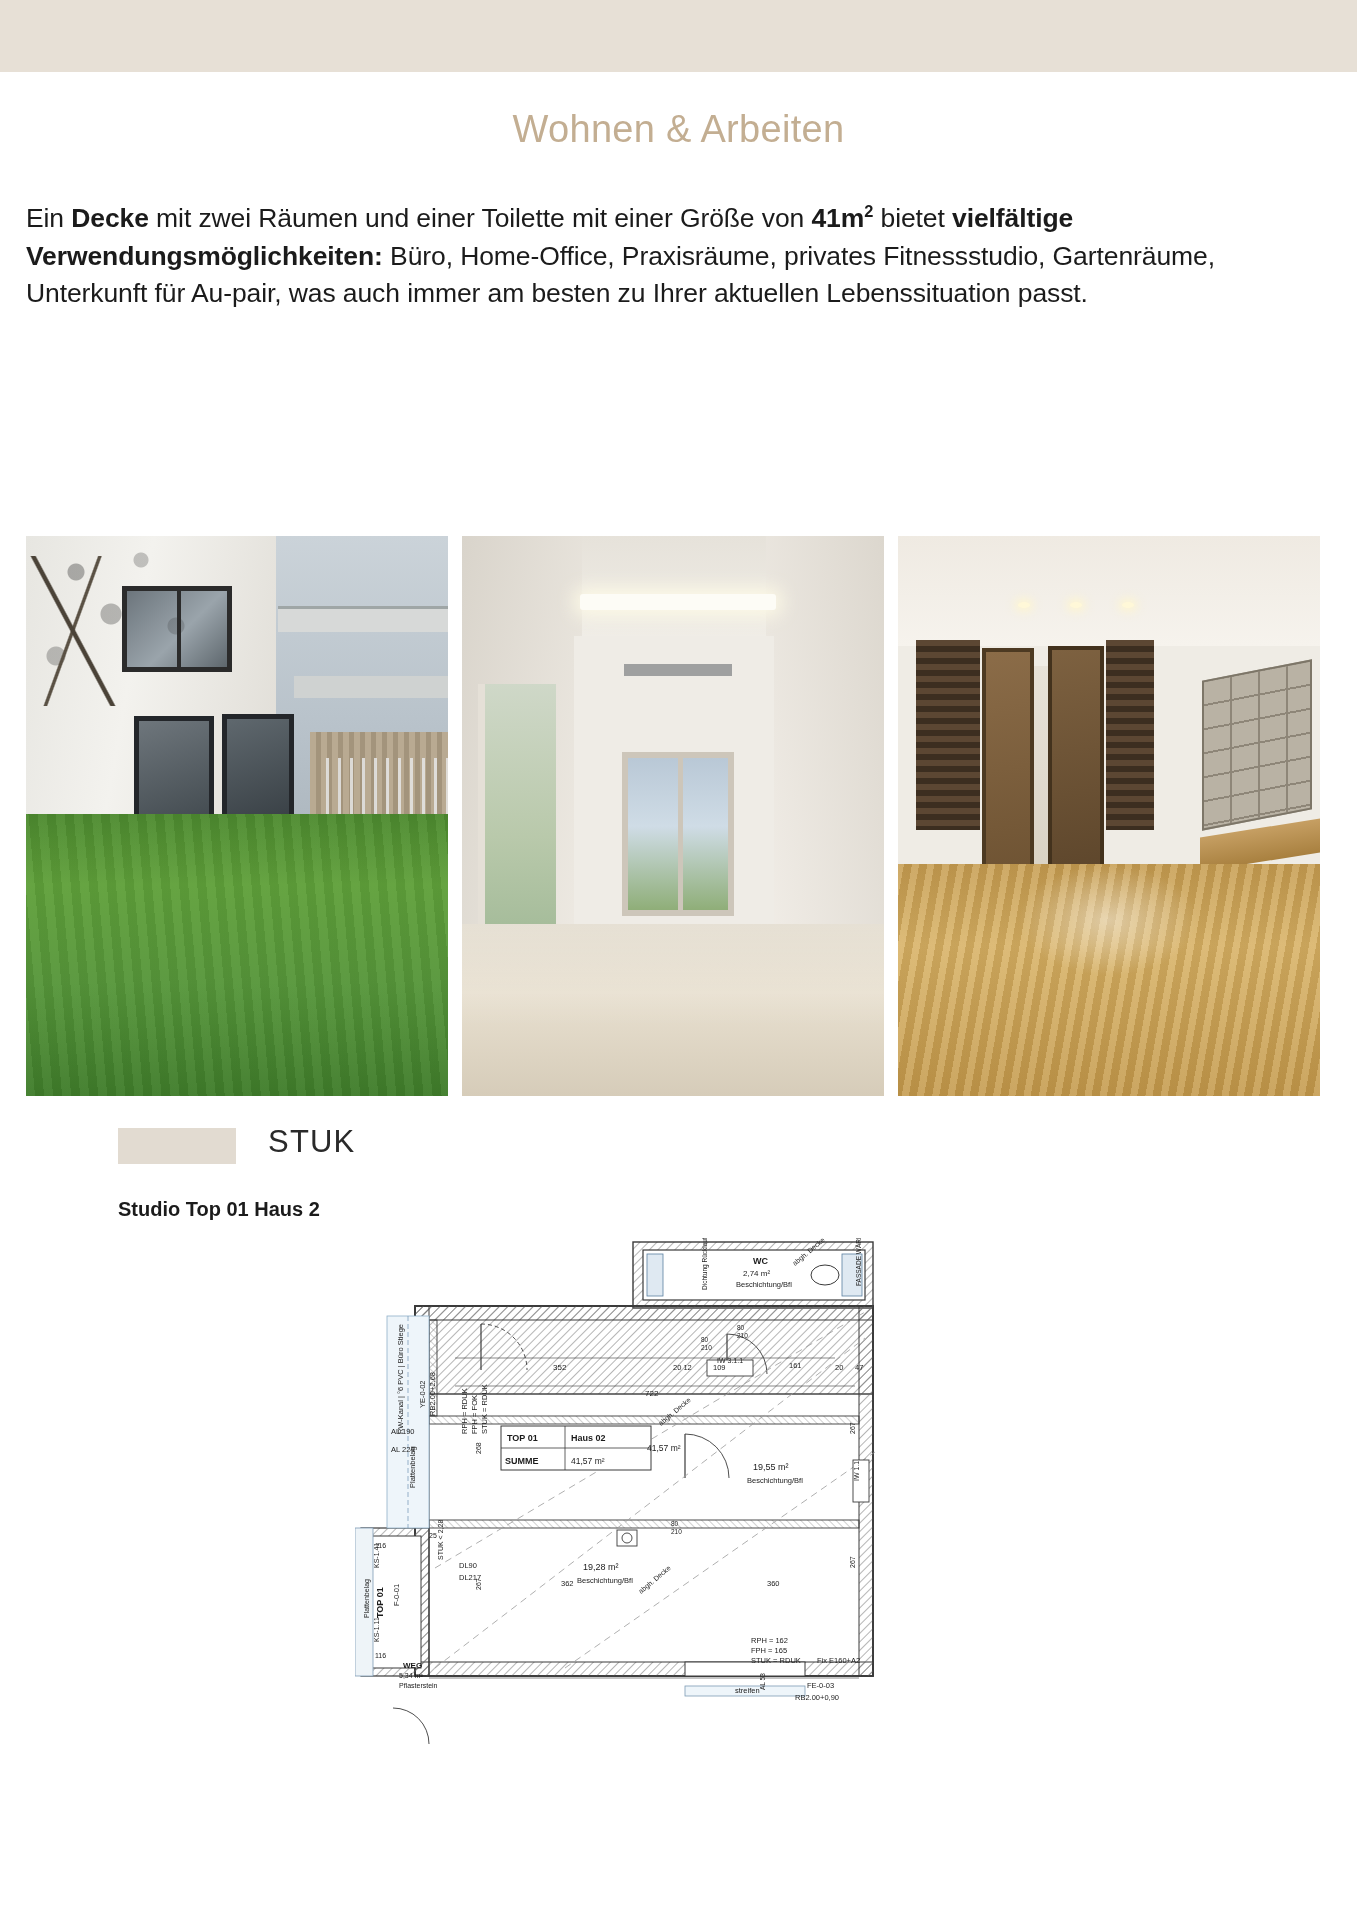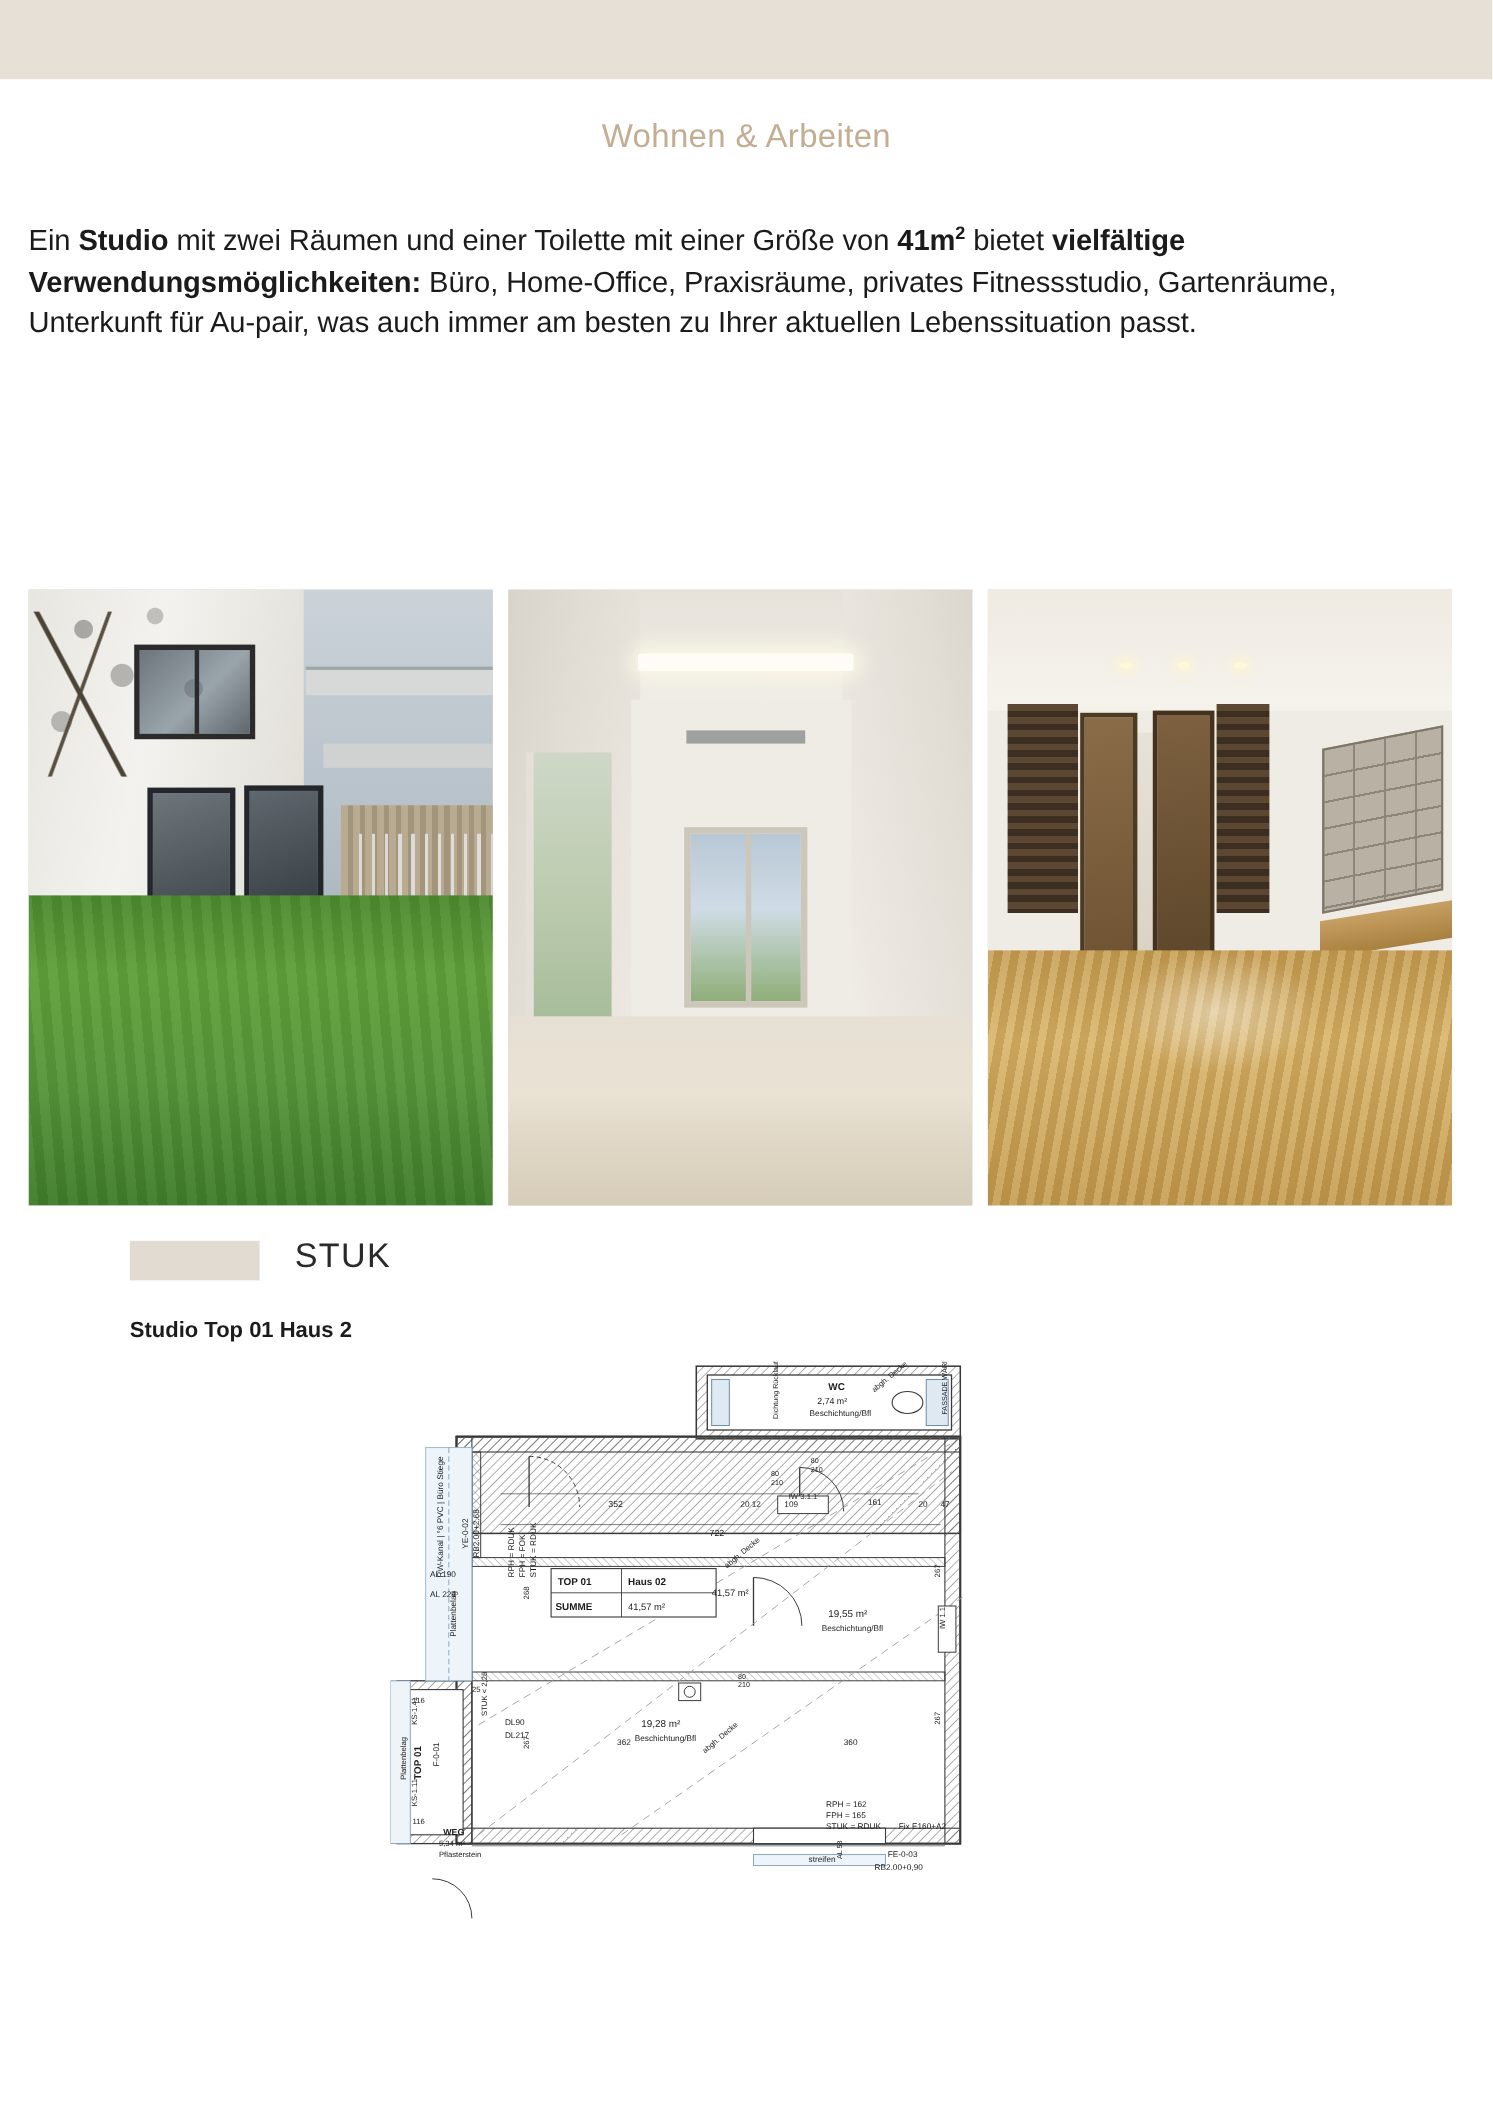--- a/index.html
+++ b/index.html
@@ -21,21 +21,21 @@
     left: 0; top: 0;
     width: 1357px;
     height: 72px;
     background: #e7e0d6;
   }
   .title {
     position: absolute;
     left: 0; top: 108px;
     width: 1357px;
     text-align: center;
-    font-size: 30px;
+    font-size: 38px;
     color: #c3ae92;
     font-weight: 400;
     letter-spacing: 0.3px;
   }
   .body-text {
     position: absolute;
     left: 26px;
     width: 1290px;
     font-size: 26.5px;
     line-height: 1.42;
@@ -258,21 +258,21 @@
 </style>
 </head>
 <body>
 
 <div class="page">
 
   <div class="topband"></div>
 
   <div class="title">Wohnen &amp; Arbeiten</div>
 
-  <div class="body-text para1">Ein <b>Studio</b> mit zwei Räumen und einer Toilette mit einer Größe von <b>41m<sup>2</sup></b> bietet <b>vielfältige Verwendungsmöglichkeiten:</b> Büro, Home-Office, Praxisräume, privates Fitnessstudio, Gartenräume, Unterkunft für Au-pair, was auch immer am besten zu Ihrer aktuellen Lebenssituation passt.</div>
+  <div class="body-text para1">Ein <b>Decke</b> mit zwei Räumen und einer Toilette mit einer Größe von <b>41m<sup>2</sup></b> bietet <b>vielfältige Verwendungsmöglichkeiten:</b> Büro, Home-Office, Praxisräume, privates Fitnessstudio, Gartenräume, Unterkunft für Au-pair, was auch immer am besten zu Ihrer aktuellen Lebenssituation passt.</div>
 
   <div class="photos">
 
     <div class="photo">
       <div class="p1-sky"></div>
       <div class="p1-wall2"></div>
       <div class="p1-balcony"></div>
       <div class="p1-balcony2"></div>
       <div class="p1-balcony3"></div>
       <div class="p1-fence"></div>

